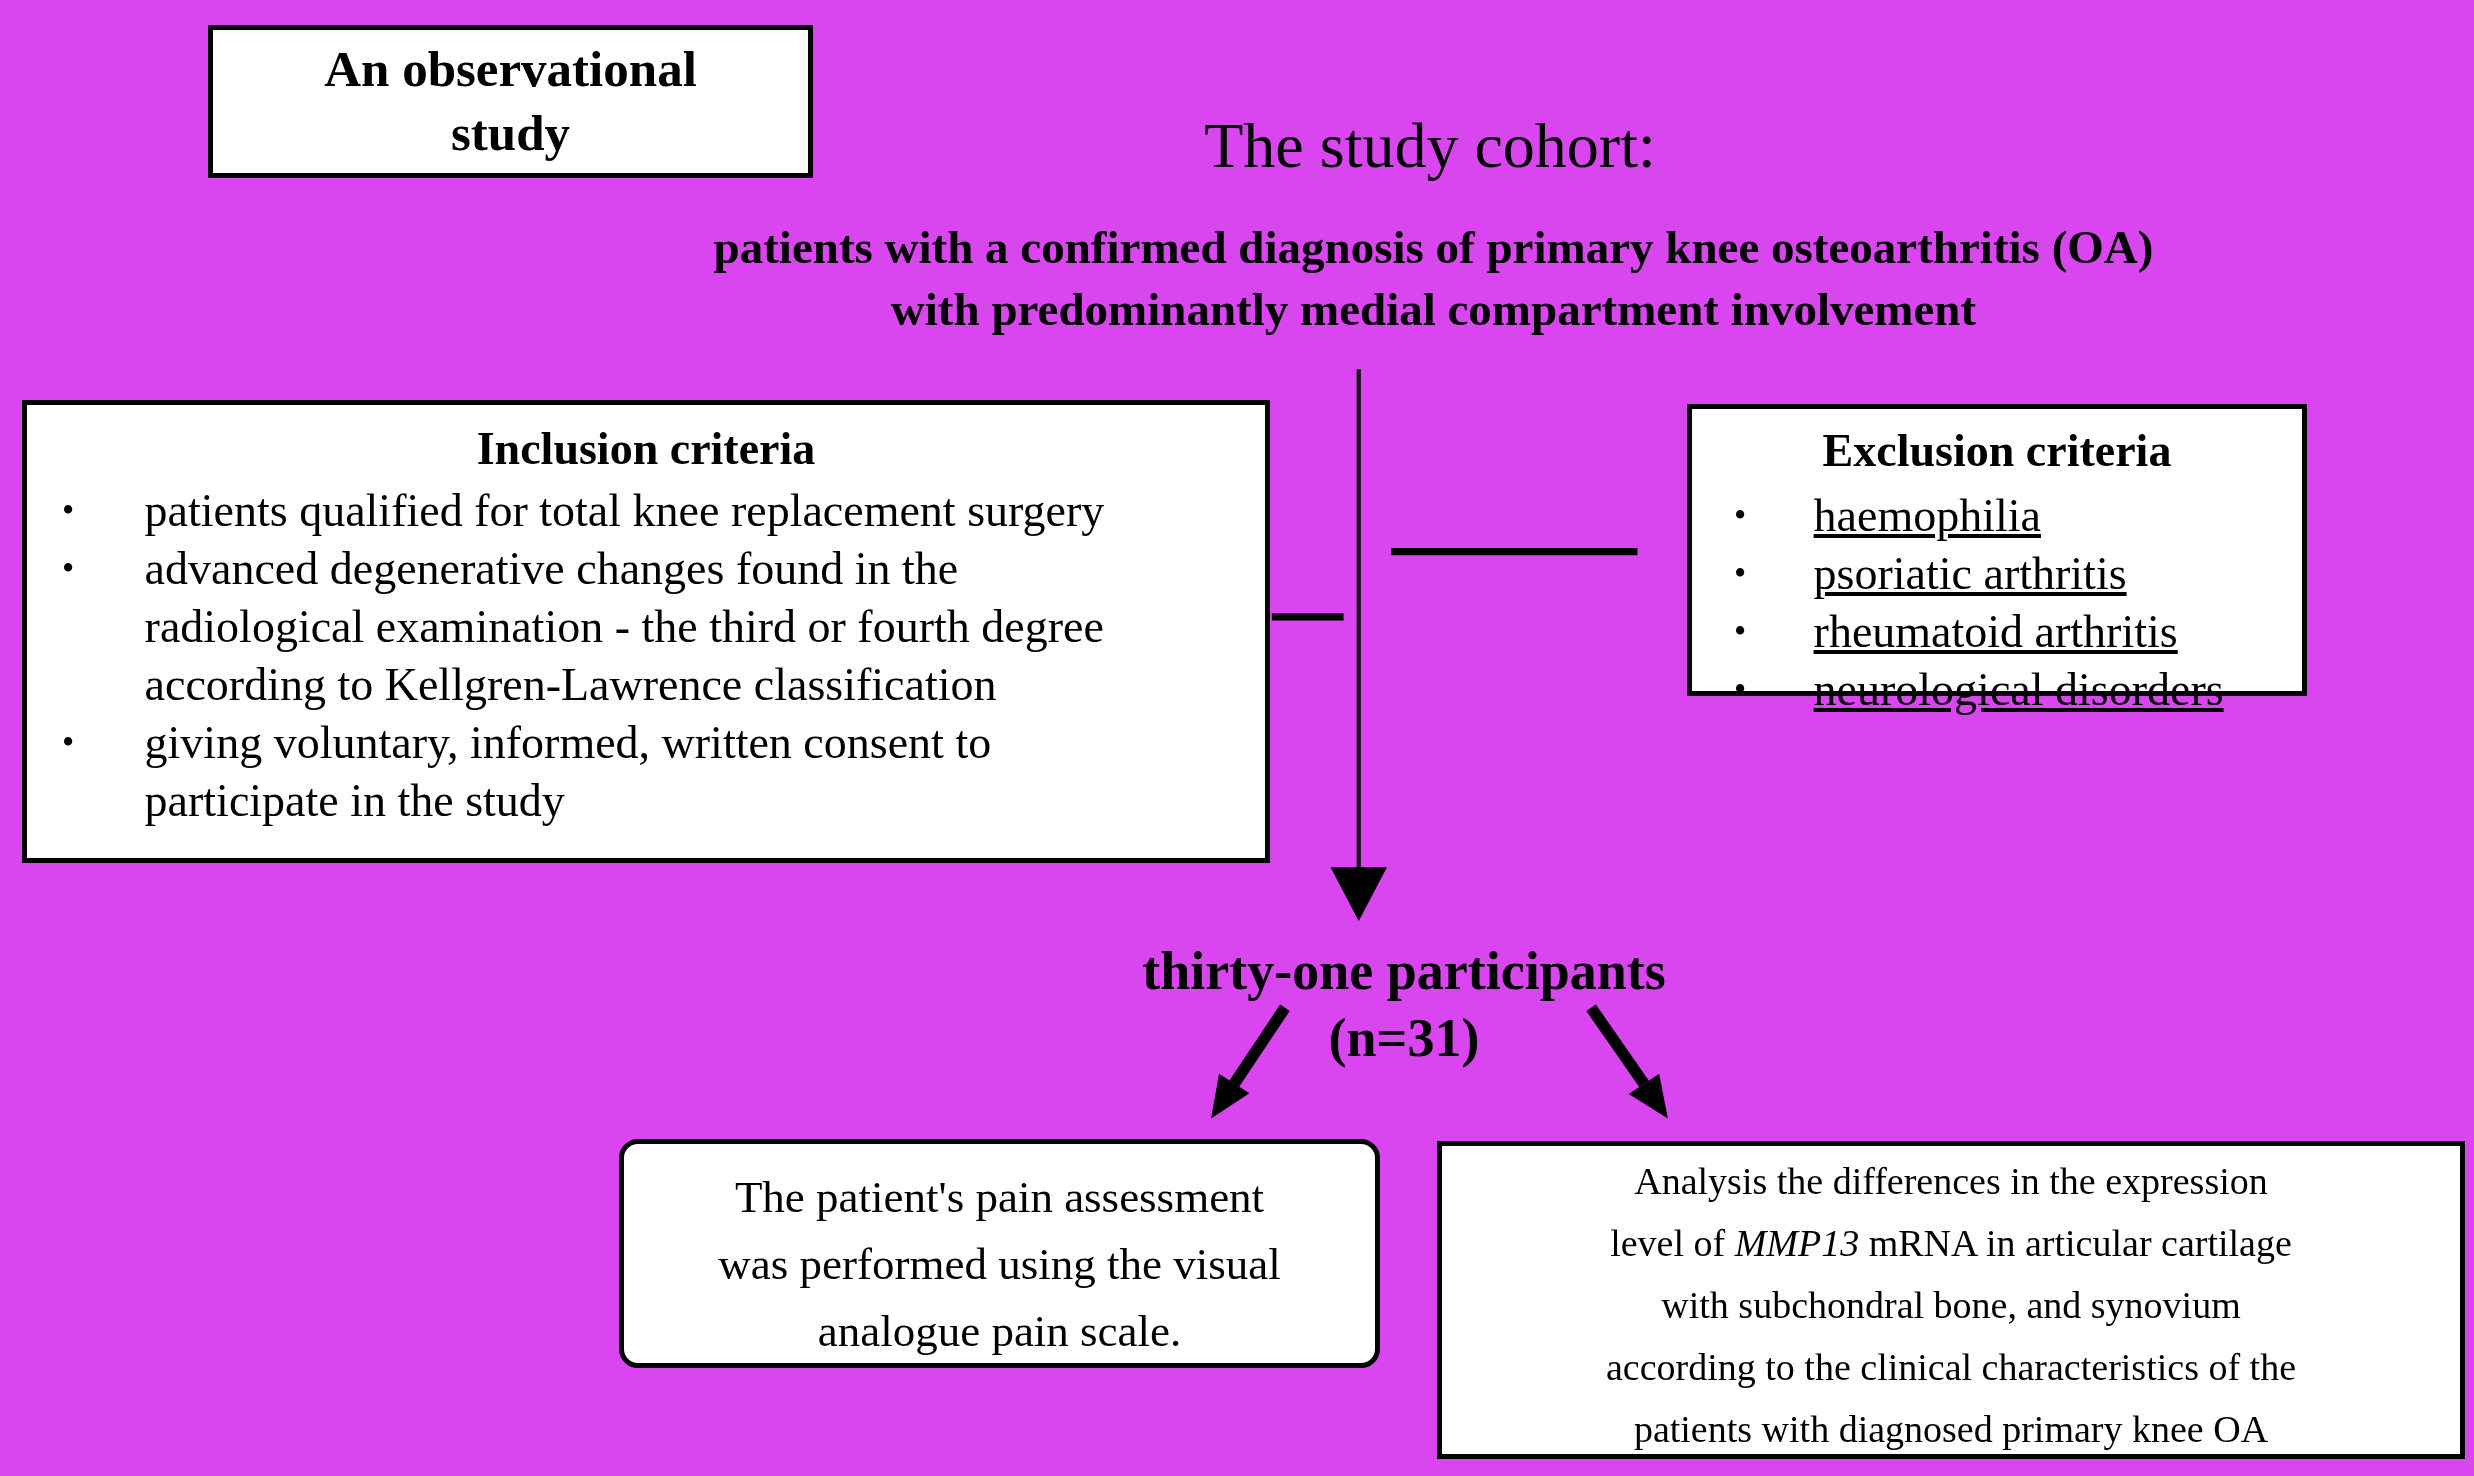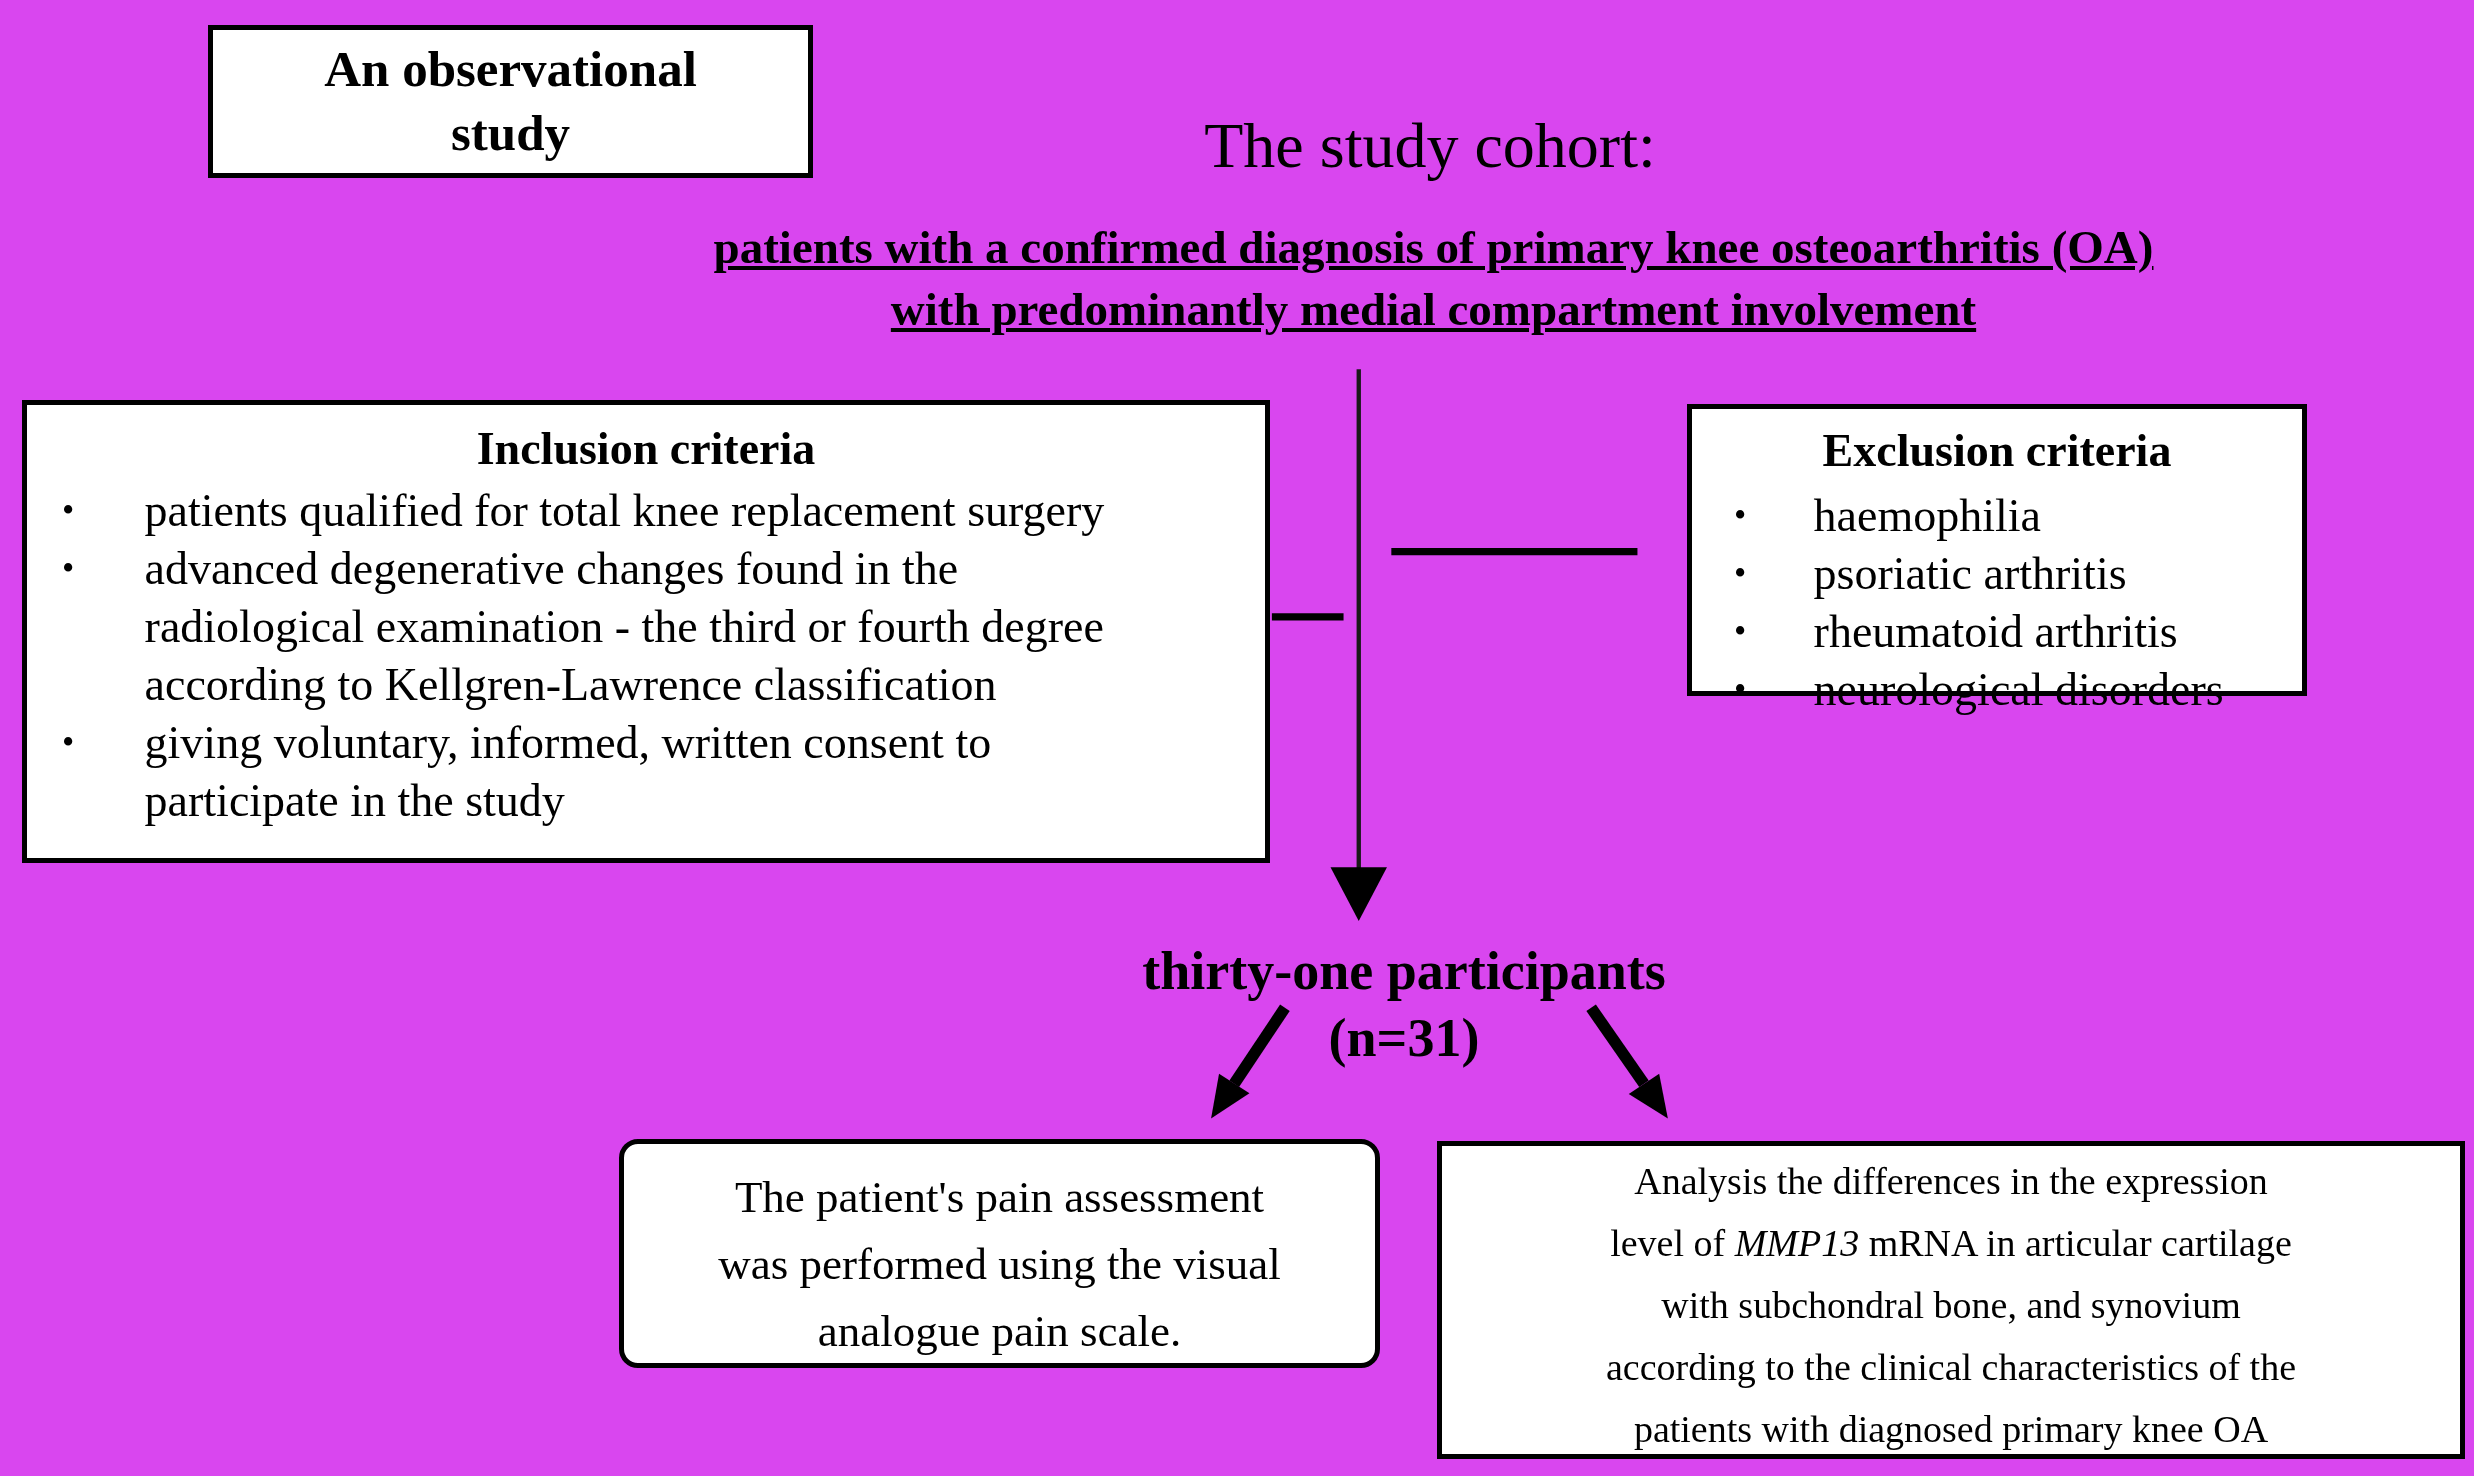--- a/index.html
+++ b/index.html
@@ -23,35 +23,35 @@
     left:208px;top:24.6px;width:605px;height:153px;
     display:flex;flex-direction:column;align-items:center;justify-content:center;
     font-size:51px;font-weight:bold;line-height:64px;
   }
   #cohort-heading{
     left:1068px;top:109px;width:724px;
     font-size:64px;font-weight:normal;text-align:center;
   }
   #cohort-lines{
     left:601px;top:216px;width:1665px;
-    font-size:47px;font-weight:bold;line-height:62px;text-align:center;text-decoration:underline;
+    font-size:47px;font-weight:bold;line-height:62px;text-align:center;
   }
   #inclusion-box{left:22px;top:400px;width:1248px;height:463px;}
   #inclusion-title{margin-top:17px;font-size:46px;font-weight:bold;text-align:center;}
   .bullet-list{margin-top:7.2px;}
   .bullet-row{display:flex;align-items:flex-start;}
   #inclusion-box .bullet-row{margin-left:35px;}
   .bullet-marker{flex:none;width:24.6px;font-size:35px;line-height:58px;}
   #inclusion-box .bullet-marker{margin-right:58px;}
   .bullet-lines{font-size:46px;line-height:58px;}
   #exclusion-box{left:1687px;top:404px;width:620px;height:292px;}
   #exclusion-title{margin-top:15px;font-size:46px;font-weight:bold;text-align:center;}
   #exclusion-box .bullet-row{margin-left:42px;}
   #exclusion-box .bullet-marker{margin-right:55px;}
-  #exclusion-box .bullet-lines{line-height:58px;}
+  #exclusion-box .bullet-lines{line-height:58px;text-decoration:underline;}
   #exclusion-box .bullet-list{margin-top:10px;}
   #participants{
     left:1031px;top:938px;width:746px;
     font-size:54px;font-weight:bold;line-height:67px;text-align:center;
   }
   #pain-box{
     left:619px;top:1139px;width:761px;height:229px;
     font-size:45px;line-height:67px;text-align:center;
     padding-top:20px;
     border-radius:19px;

